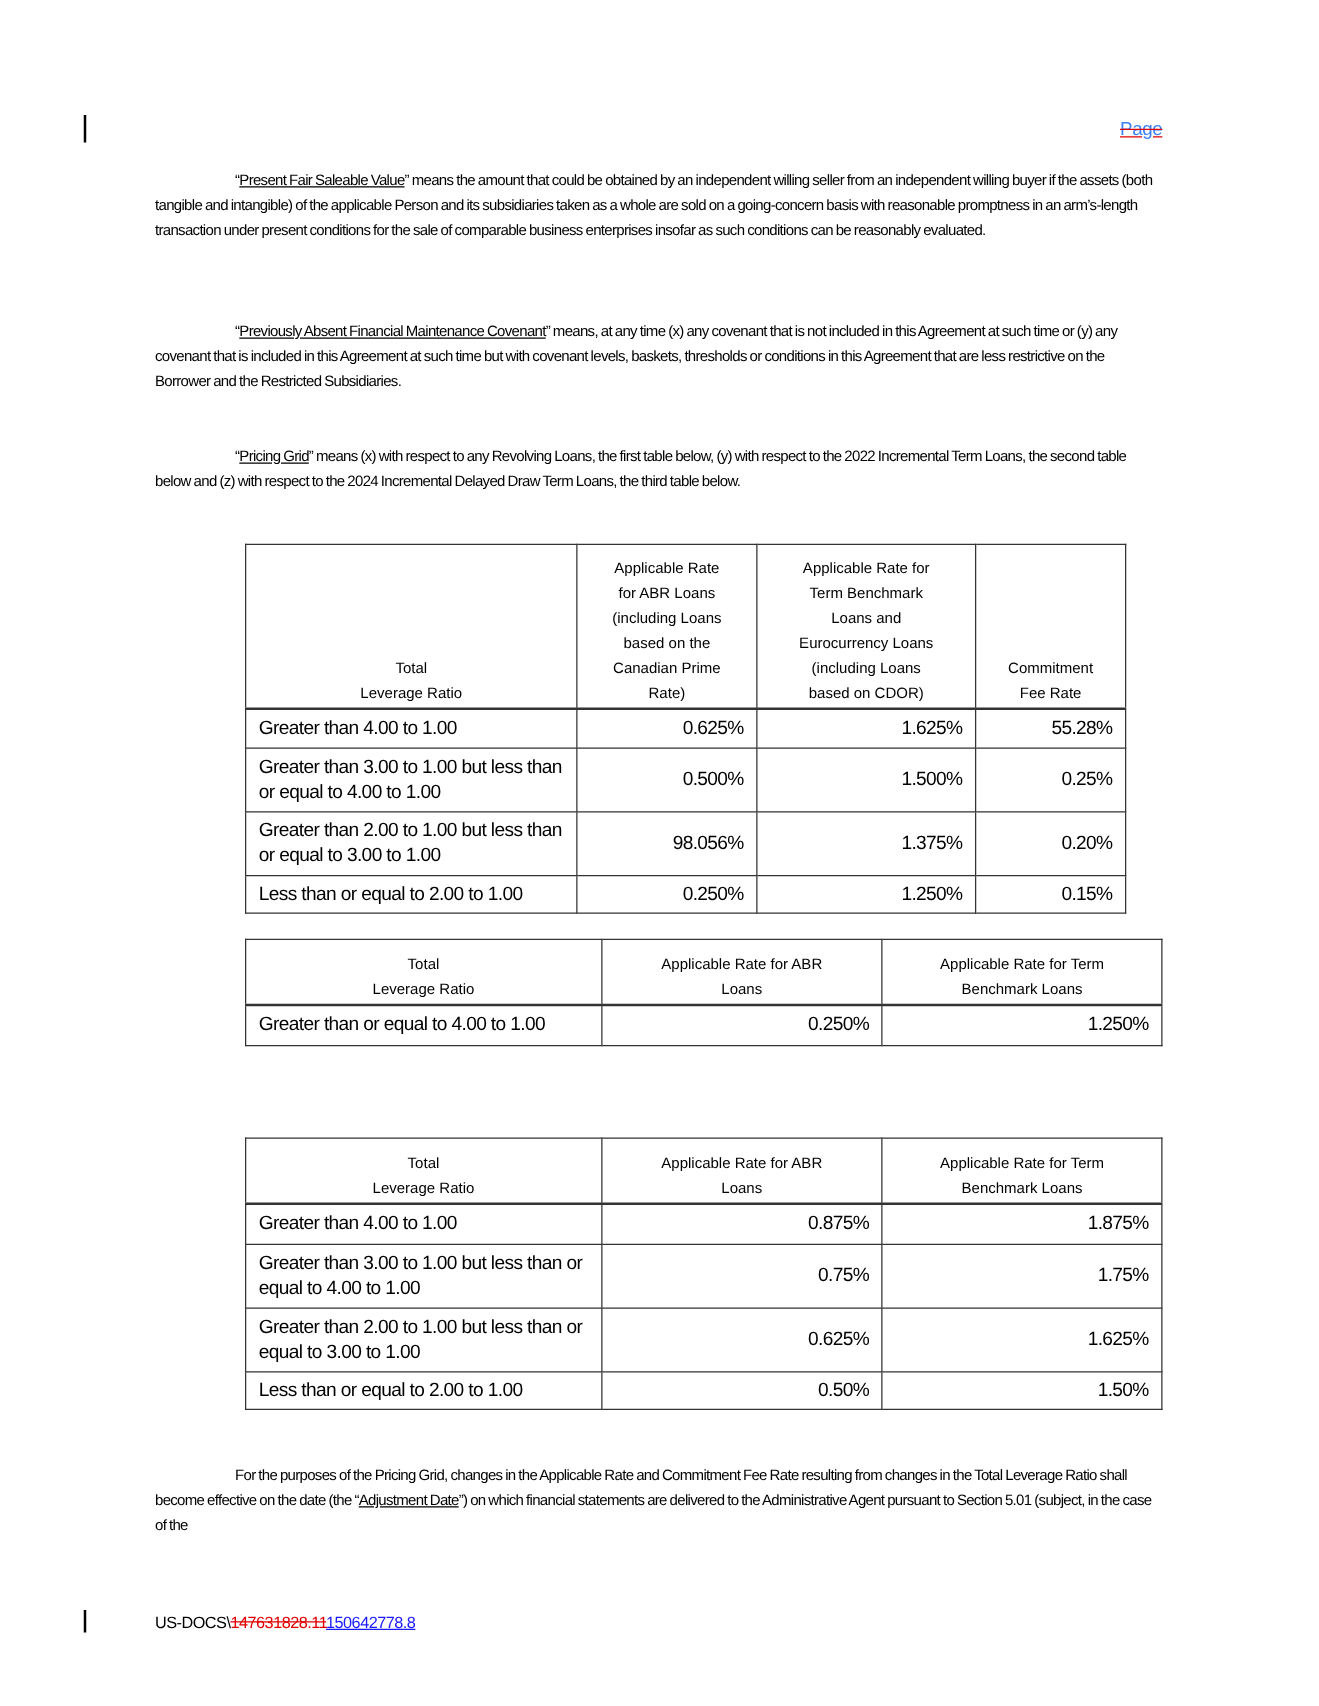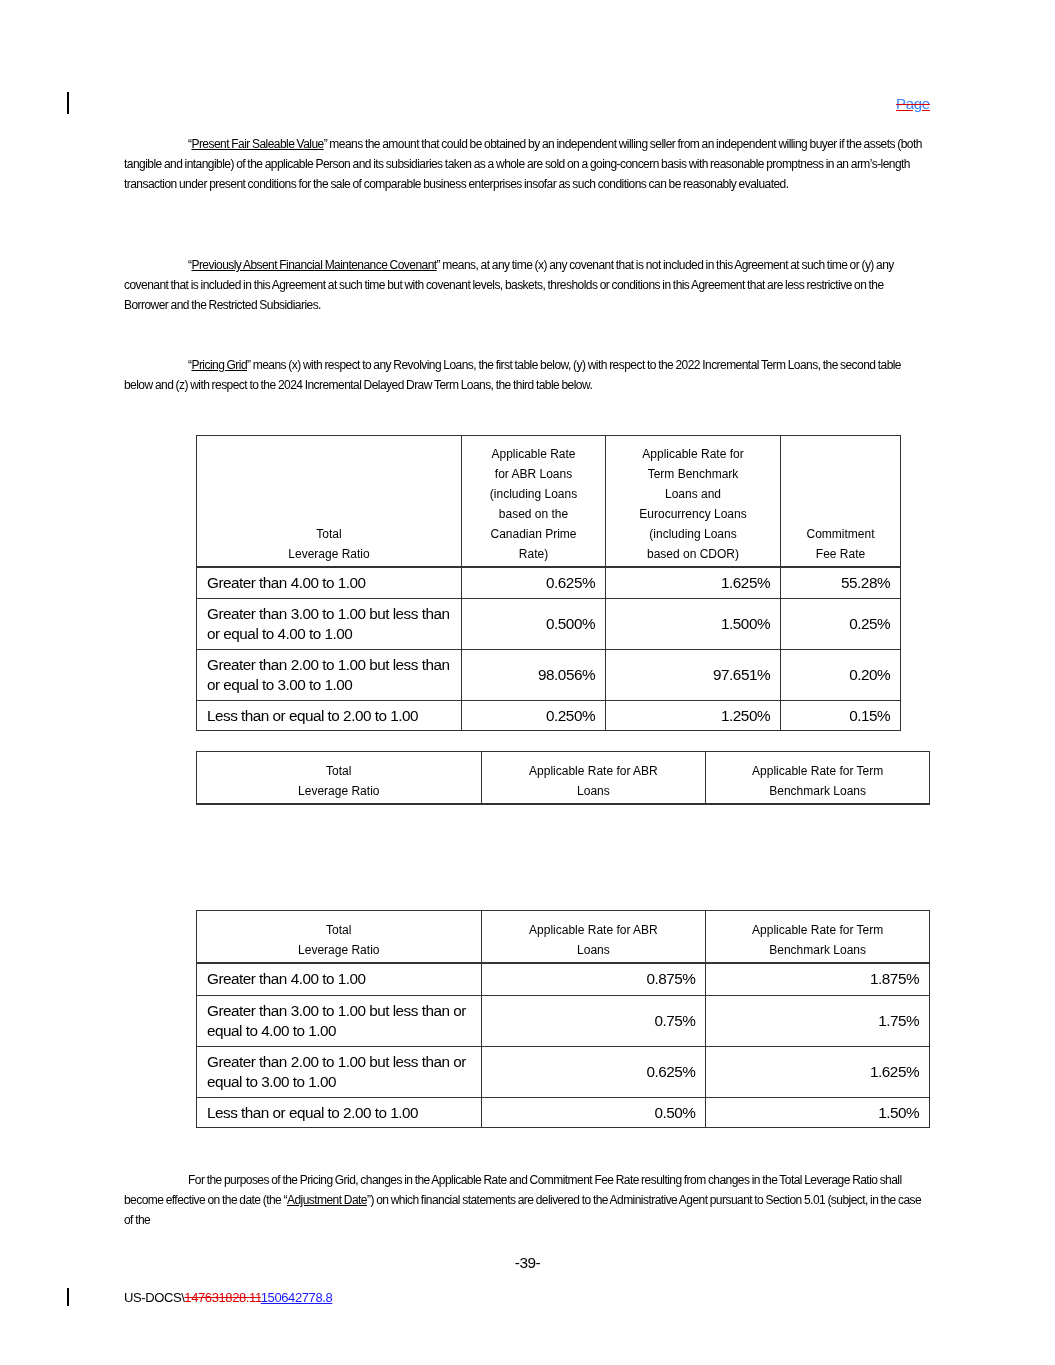--- a/index.html
+++ b/index.html
@@ -70,21 +70,21 @@
         </tr>
         <tr style="height: 51px;">
           <td class="l">Greater than 3.00 to 1.00 but less than or equal to 4.00 to 1.00</td>
           <td class="c">0.500%</td>
           <td class="c">1.500%</td>
           <td class="c">0.25%</td>
         </tr>
         <tr style="height: 51px;">
           <td class="l">Greater than 2.00 to 1.00 but less than or equal to 3.00 to 1.00</td>
           <td class="c">98.056%</td>
-          <td class="c">97.651%</td>
+          <td class="c">1.375%</td>
           <td class="c">0.20%</td>
         </tr>
         <tr style="height: 30px;">
           <td class="l">Less than or equal to 2.00 to 1.00</td>
           <td class="c">0.250%</td>
           <td class="c">1.250%</td>
           <td class="c">0.15%</td>
         </tr>
       </tbody>
   </table>
@@ -96,20 +96,25 @@
         <col style="width:224px">
       </colgroup>
     <thead>
         <tr style="height:52px;">
           <th>Total<br>Leverage Ratio</th>
           <th>Applicable Rate for ABR<br>Loans</th>
           <th>Applicable Rate for Term<br>Benchmark Loans</th>
         </tr>
       </thead>
     <tbody>
+        <tr style="height: 33px;">
+          <td class="l">Greater than or equal to 4.00 to 1.00</td>
+          <td class="c">0.250%</td>
+          <td class="c">1.250%</td>
+        </tr>
       </tbody>
   </table>
 
   <table class="grid" id="t2" style="left:196px;top:910px;width:734px;">
     <colgroup>
         <col style="width:285px">
         <col style="width:225px">
         <col style="width:224px">
       </colgroup>
     <thead>
@@ -140,18 +145,17 @@
           <td class="c">0.50%</td>
           <td class="c">1.50%</td>
         </tr>
       </tbody>
   </table>
 
   <div class="para" style="top:1170px;">
     <span class="indent"></span><span>For the purposes of the Pricing Grid, changes in the Applicable Rate and Commitment Fee Rate resulting from changes in the Total Leverage Ratio shall become effective on the date (the “</span><span class="u">Adjustment Date</span><span>”) on which financial statements are delivered to the Administrative Agent pursuant to Section 5.01 (subject, in the case of the</span>
   </div>
 
-  <div class="page-number">-39-</div>
 
   <div class="docid">
     <span>US-DOCS\</span><span class="old">147631828.11</span><span class="new">150642778.8</span>
   </div>
 </div>
 
 </body></html>

